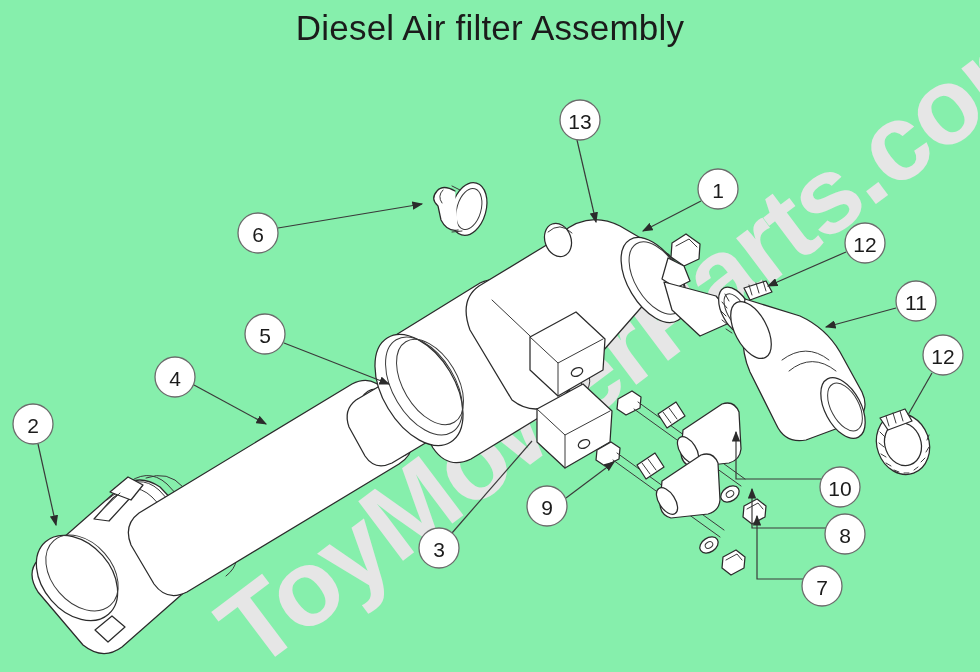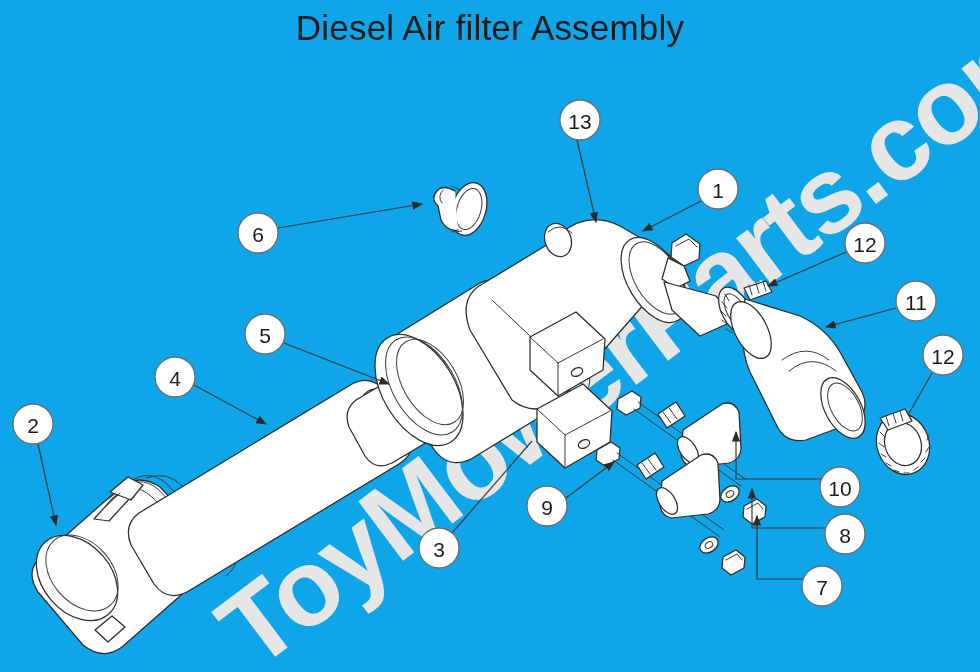--- a/index.html
+++ b/index.html
@@ -8,21 +8,21 @@
     padding: 0;
     background: #ffffff;
   }
   body {
     font-family: "Liberation Sans", sans-serif;
   }
   #page {
     position: relative;
     width: 980px;
     height: 672px;
-    background: #0ea5e9;
+    background: #86efac;
     overflow: hidden;
   }
   #diagram-title {
     position: absolute;
     top: 8px;
     left: 0;
     width: 980px;
     text-align: center;
     font-family: "Liberation Sans", sans-serif;
     font-size: 35px;

